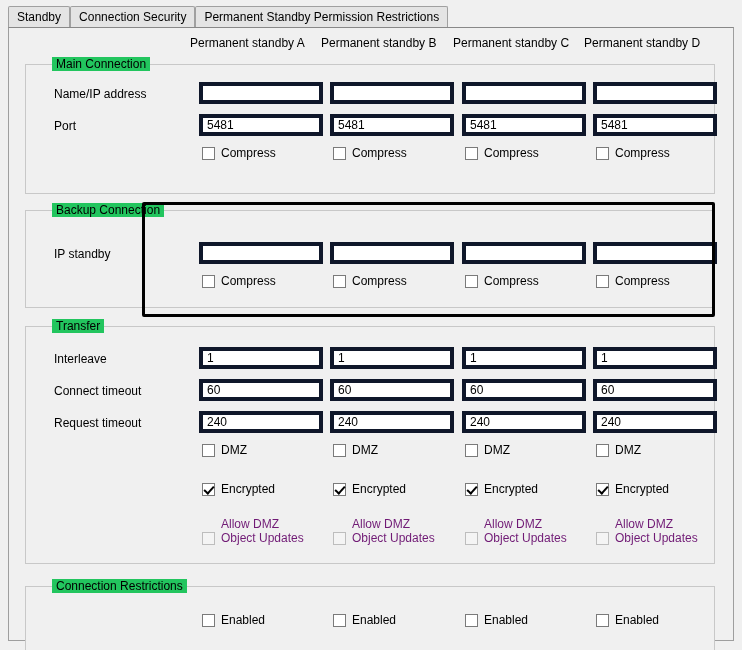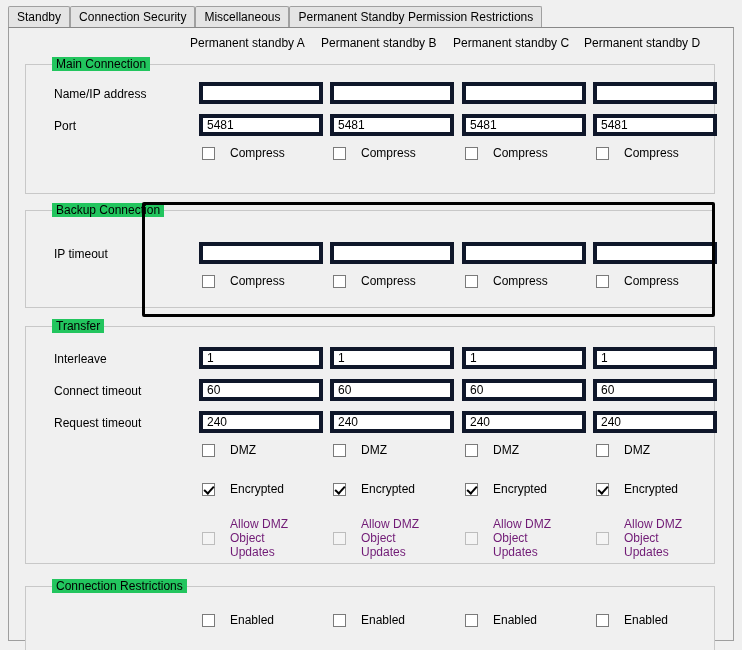--- a/index.html
+++ b/index.html
@@ -110,22 +110,22 @@
     font-size: 12px;
     color: #000;
     padding: 0 4px;
     line-height: 20px;
     outline: none;
   }
 
   .chk {
     position: absolute;
     display: flex;
-    align-items: center;
-    gap: 15px;
+    align-items: flex-end;
+    gap: 6px;
     font-size: 12px;
     white-space: nowrap;
     cursor: default;
   }
   .chk .box {
     width: 13px;
     height: 13px;
     border: 1px solid #7a7a7a;
     background: #fff;
     box-sizing: border-box;
@@ -160,21 +160,20 @@
     pointer-events: none;
     border-radius: 2px;
   }
 </style>
 </head>
 <body>
 
 <div class="tabbar">
   <div class="tab">Standby</div>
   <div class="tab">Connection Security</div>
-  <div class="tab">Miscellaneous</div>
   <div class="tab">Permanent Standby Permission Restrictions</div>
 </div>
 
 <div class="page">
 
   <div class="col-headers">
     <div class="col-header" style="left:181px;">Permanent standby A</div>
     <div class="col-header" style="left:312px;">Permanent standby B</div>
     <div class="col-header" style="left:444px;">Permanent standby C</div>
     <div class="col-header" style="left:575px;">Permanent standby D</div>
@@ -209,21 +208,21 @@
     </div>
     <div class="chk" style="left:570px; top:81px;">
       <span class="box"></span>
       <span class="lbl">Compress</span>
     </div>
   </div>
 
   <div class="group" style="left:16px; top:182px; width:690px; height:98px;">
     <div class="group-title">Backup Connection</div>
 
-    <div class="row-label" style="left:28px; top:36px;">IP timeout</div>
+    <div class="row-label" style="left:28px; top:36px;">IP standby</div>
     <input class="field" style="left: 173px; top: 31px;" value="">
     <input class="field" style="left: 304px; top: 31px;" value="">
     <input class="field" style="left: 436px; top: 31px;" value="">
     <input class="field" style="left: 567px; top: 31px;" value="">
 
     <div class="chk" style="left:176px; top:63px;">
       <span class="box"></span>
       <span class="lbl">Compress</span>
     </div>
     <div class="chk" style="left:307px; top:63px;">

